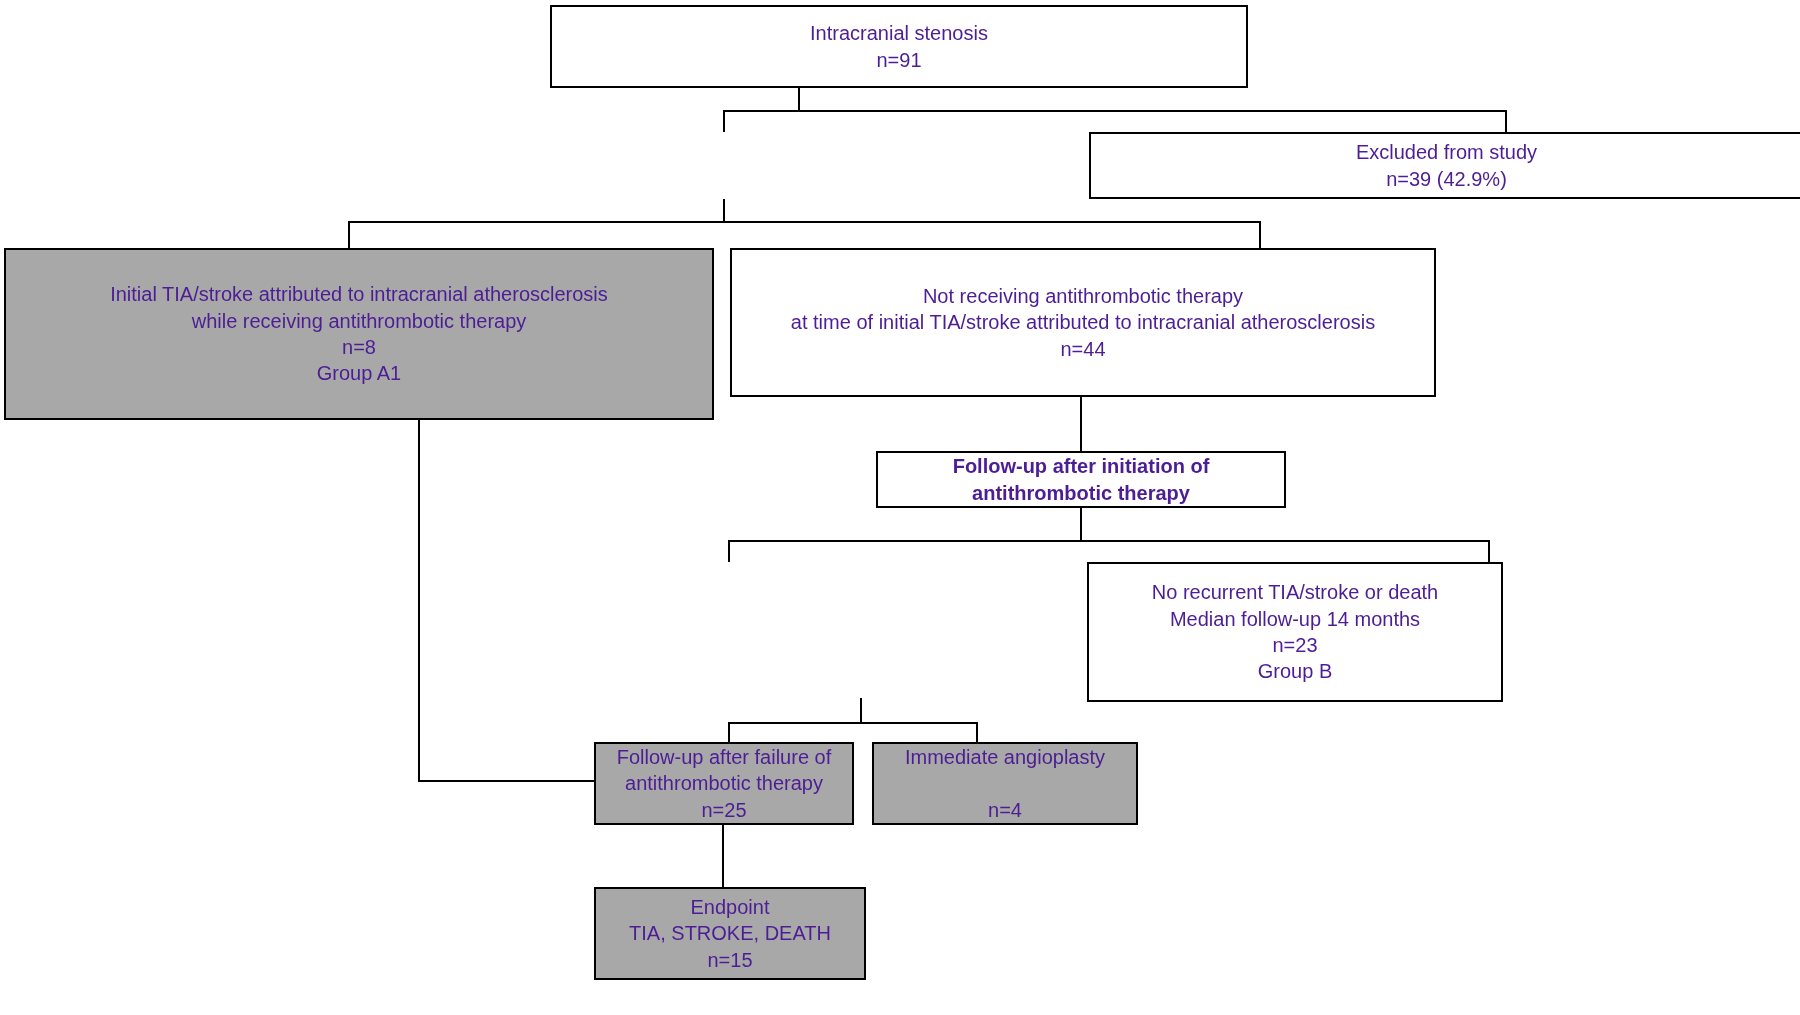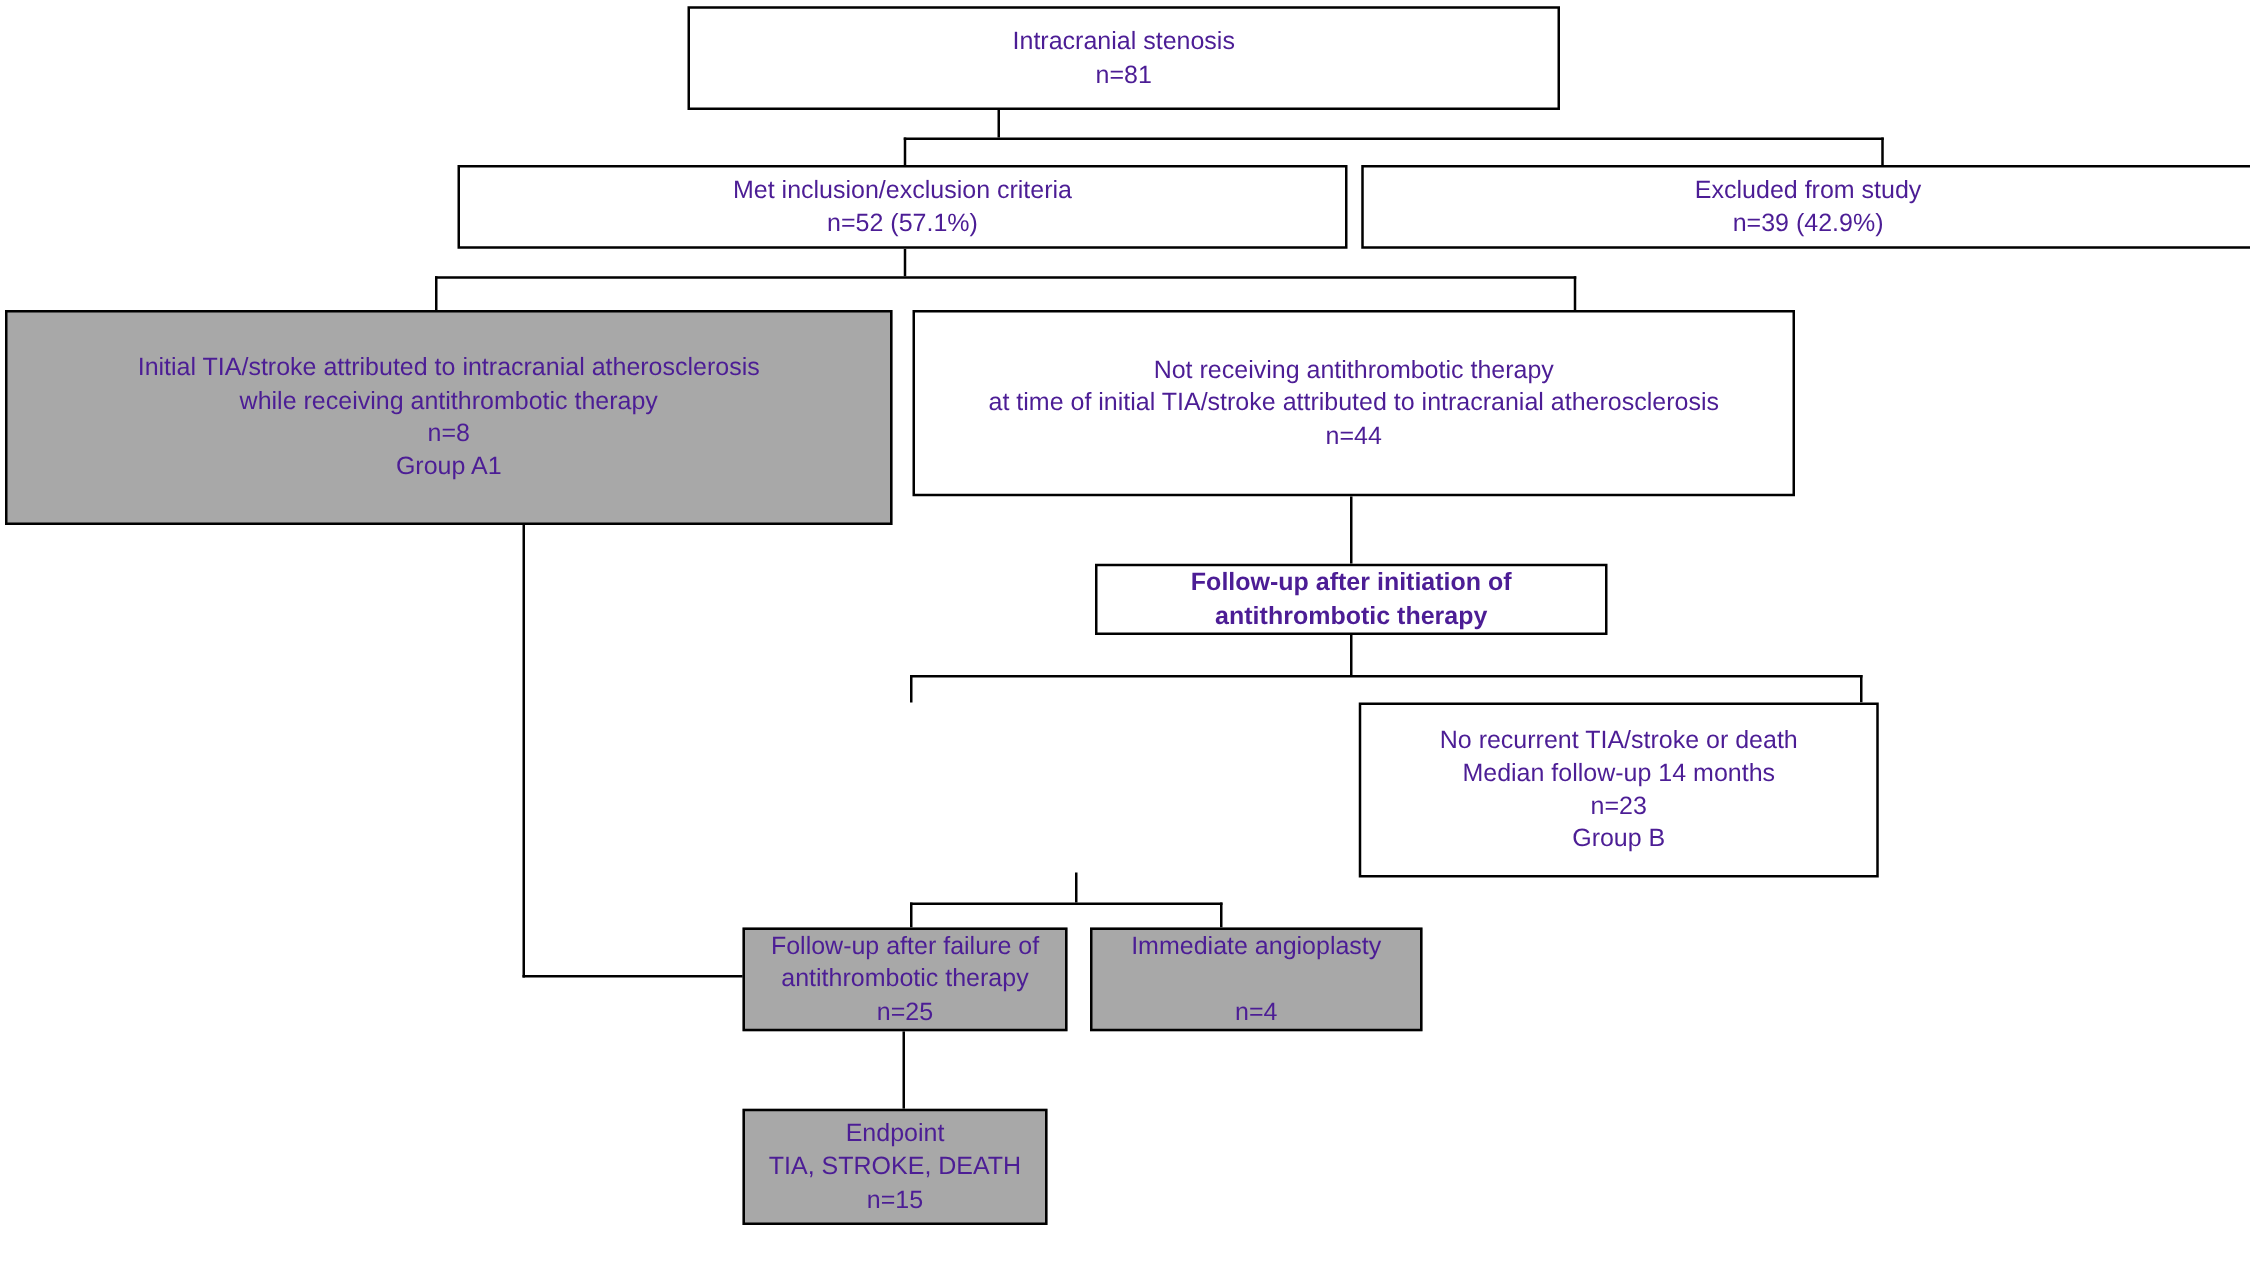--- a/index.html
+++ b/index.html
@@ -83,27 +83,23 @@
 
   <div class="conn v" style="left:976px; top:722px; height:20px;"></div>
 
   <div class="conn v" style="left:418px; top:399px; height:383px;"></div>
   <div class="conn h" style="left:418px; top:780px; width:178px;"></div>
 
   <div class="conn v" style="left:722px; top:825px; height:62px;"></div>
 
   <div class="node" style="left:550px; top:5px; width:698px; height:83px;">
     <span class="ln">Intracranial stenosis</span>
-    <span class="ln">n=81</span>
+    <span class="ln">n=91</span>
   </div>
 
-  <div class="node" style="left:366px; top:132px; width:712px; height:67px;">
-    <span class="ln">Met inclusion/exclusion criteria</span>
-    <span class="ln">n=52 (57.1%)</span>
-  </div>
 
   <div class="node" style="left:1089px; top:132px; width:715px; height:67px;">
     <span class="ln">Excluded from study</span>
     <span class="ln">n=39 (42.9%)</span>
   </div>
 
   <div class="node gray" style="left:4px; top:248px; width:710px; height:172px;">
     <span class="ln">Initial TIA/stroke attributed to intracranial atherosclerosis</span>
     <span class="ln">while receiving antithrombotic therapy</span>
     <span class="ln">n=8</span>
@@ -134,19 +130,19 @@
     <span class="ln">antithrombotic therapy</span>
     <span class="ln">n=25</span>
   </div>
 
   <div class="node gray" style="left:872px; top:742px; width:266px; height:83px;text-align:center;">
     <span class="ln">Immediate angioplasty</span>
     <span class="ln">&nbsp;</span>
     <span class="ln">n=4</span>
   </div>
 
-  <div class="node gray" style="left:594px; top:887px; width:244px; height:93px;">
+  <div class="node gray" style="left:594px; top:887px; width:272px; height:93px;">
     <span class="ln">Endpoint</span>
     <span class="ln">TIA, STROKE, DEATH</span>
     <span class="ln">n=15</span>
   </div>
 
 </div>
 
 </body></html>

